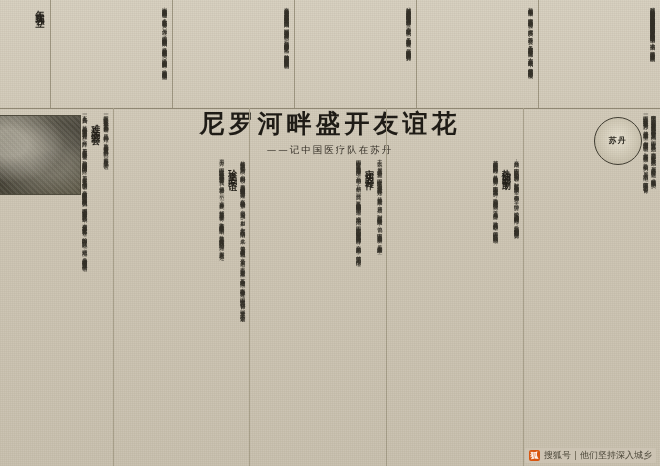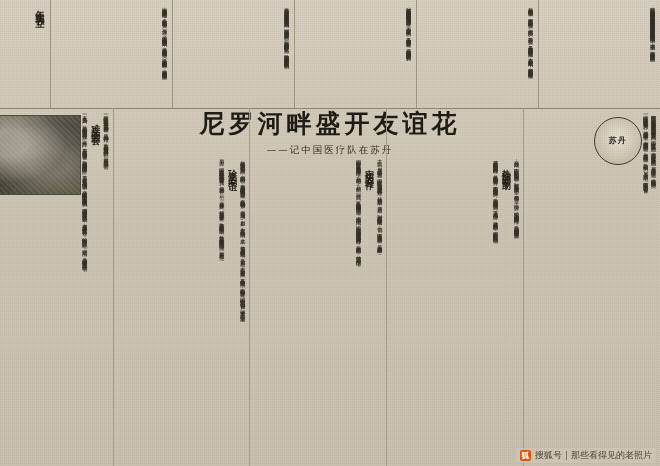--- a/index.html
+++ b/index.html
@@ -183,16 +183,16 @@
     </div>
 
   </div>
 
   <div class="grain"></div>
 
   <div class="watermark">
     <span class="wm-logo">狐</span>
     <span>搜狐号</span>
     <span class="vline"></span>
-    <span>那些看得见的老照片</span>
+    <span>他们坚持深入城乡</span>
   </div>
 
 </div>
 
 </body></html>

